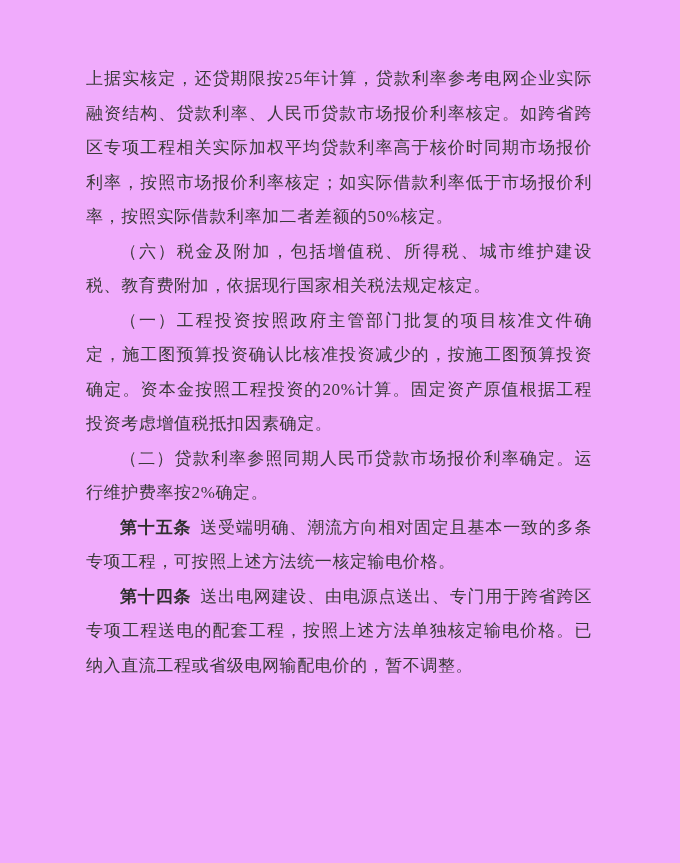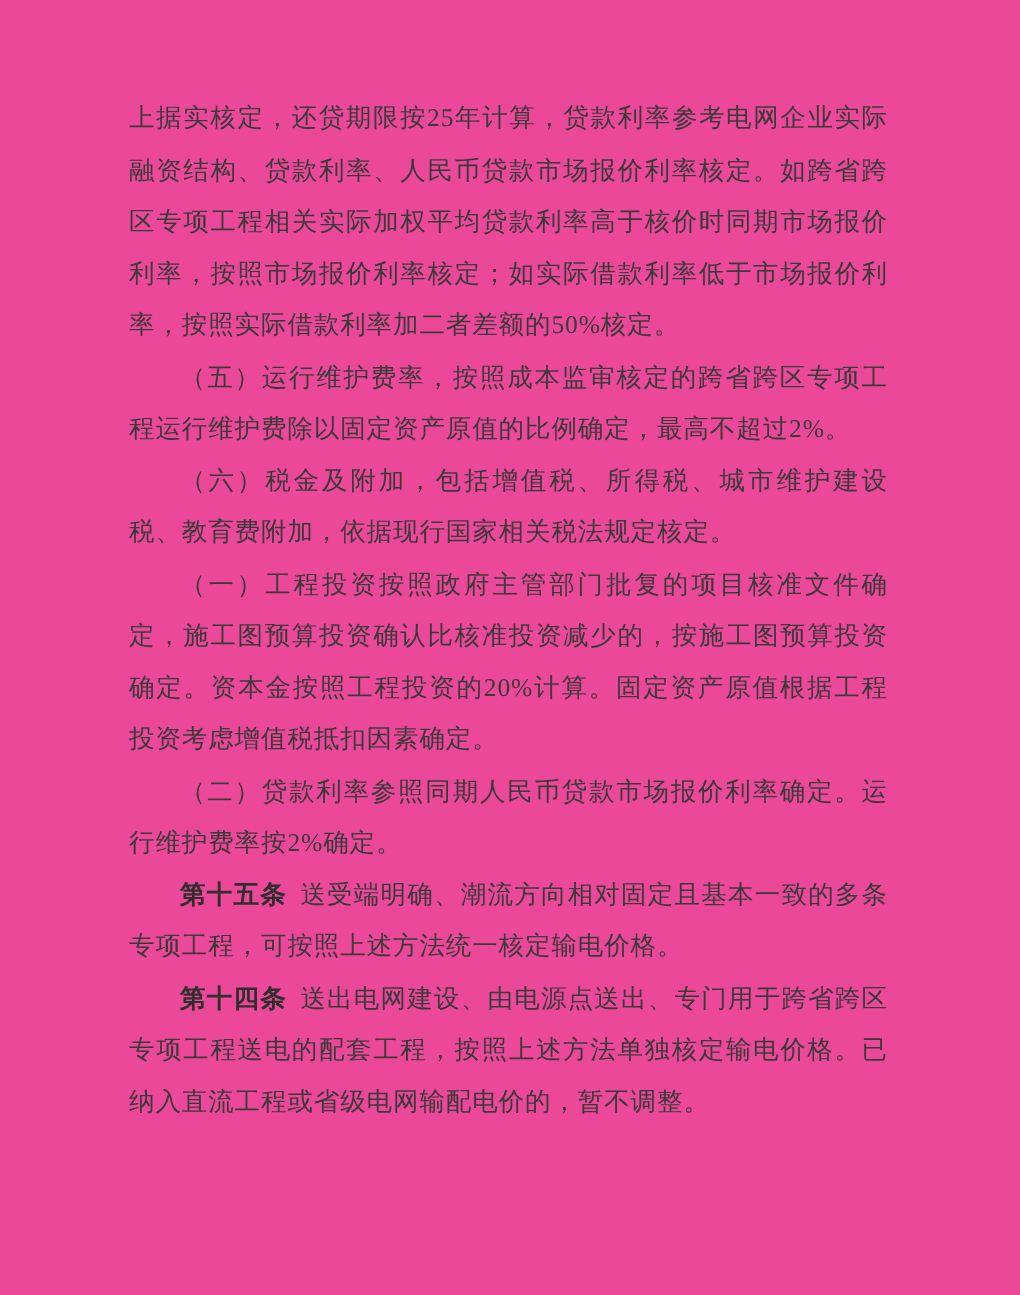--- a/index.html
+++ b/index.html
@@ -9,21 +9,21 @@
   body {
     width: 680px;
     height: 863px;
     background: #ffffff;
     overflow: hidden;
   }
   .page {
     box-sizing: border-box;
     width: 680px;
     height: 863px;
-    background: #ec4899;
+    background: #f0abfc;
     padding: 62px 88px 0 86px;
   }
   .doc-body {
     font-family: "Liberation Serif", "DejaVu Serif", serif;
     font-size: 17px;
     letter-spacing: 0.6px;
     line-height: 34.5px;
     color: #3a3a3a;
     text-align: justify;
   }
@@ -40,20 +40,19 @@
     color: #2f2f2f;
     margin-right: 9px;
   }
 </style>
 </head>
 <body>
 
 <div class="page">
   <div class="doc-body" id="doc-body">
       <p class="para"><span>上据实核定，还贷期限按25年计算，贷款利率参考电网企业实际融资结构、贷款利率、人民币贷款市场报价利率核定。如跨省跨区专项工程相关实际加权平均贷款利率高于核价时同期市场报价利率，按照市场报价利率核定；如实际借款利率低于市场报价利率，按照实际借款利率加二者差额的50%核定。</span></p>
-      <p class="para indented"><span>（五）运行维护费率，按照成本监审核定的跨省跨区专项工程运行维护费除以固定资产原值的比例确定，最高不超过2%。</span></p>
       <p class="para indented"><span>（六）税金及附加，包括增值税、所得税、城市维护建设税、教育费附加，依据现行国家相关税法规定核定。</span></p>
       <p class="para indented"><span>（一）工程投资按照政府主管部门批复的项目核准文件确定，施工图预算投资确认比核准投资减少的，按施工图预算投资确定。资本金按照工程投资的20%计算。固定资产原值根据工程投资考虑增值税抵扣因素确定。</span></p>
       <p class="para indented"><span>（二）贷款利率参照同期人民币贷款市场报价利率确定。运行维护费率按2%确定。</span></p>
       <p class="para indented"><strong class="article-number">第十五条</strong><span>送受端明确、潮流方向相对固定且基本一致的多条专项工程，可按照上述方法统一核定输电价格。</span></p>
       <p class="para indented"><strong class="article-number">第十四条</strong><span>送出电网建设、由电源点送出、专门用于跨省跨区专项工程送电的配套工程，按照上述方法单独核定输电价格。已纳入直流工程或省级电网输配电价的，暂不调整。</span></p>
     </div>
 </div>
 
 </body></html>

